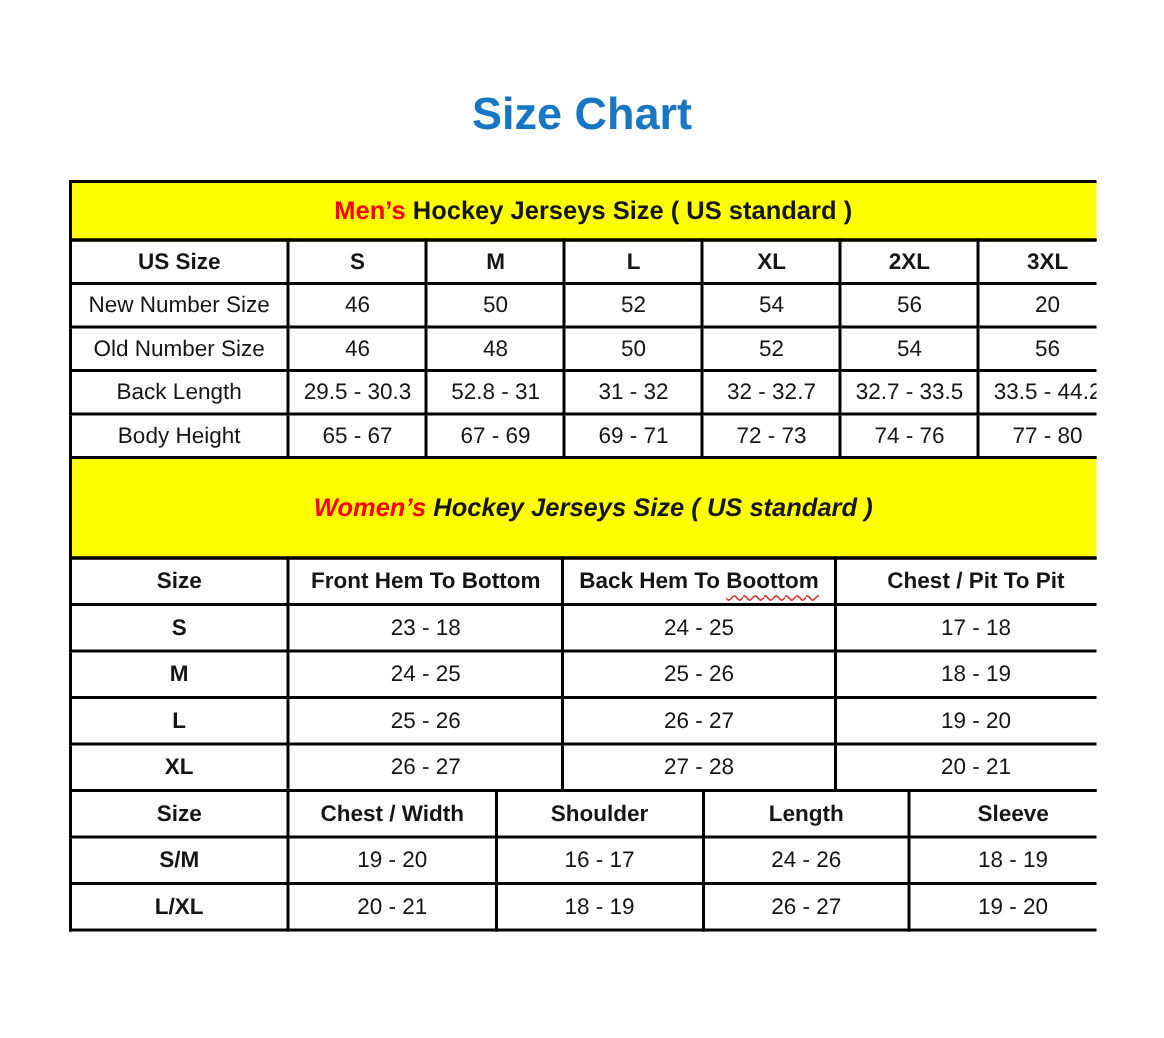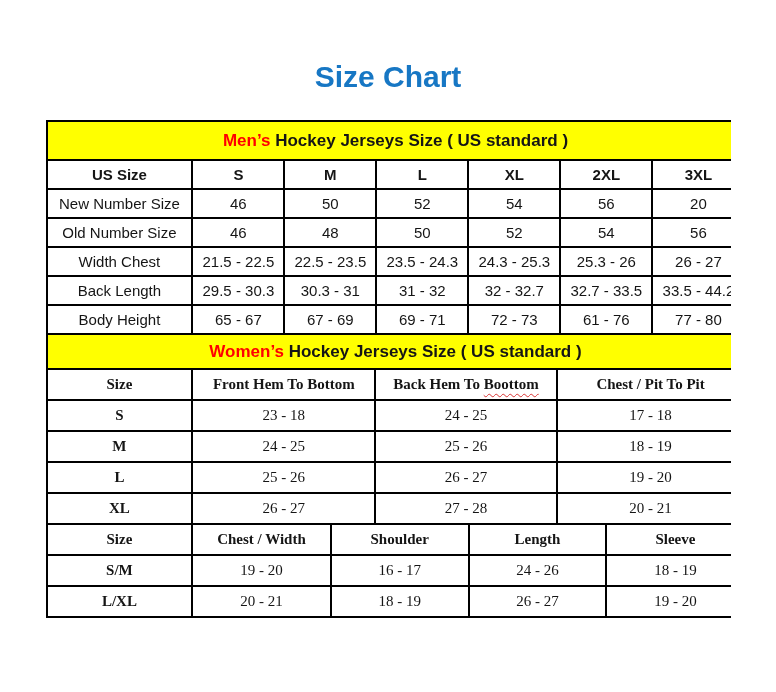--- a/index.html
+++ b/index.html
@@ -31,21 +31,21 @@
   .chart > * + * { margin-top: -2px; }
   .band {
     background: #FFFF00;
     border: 2px solid #000000;
     text-align: center;
     font-weight: bold;
     font-size: 17px;
     line-height: 21px;
   }
   .band-mens   { padding: 8px 0; }
-  .band-womens { padding: 6px 0; }
+  .band-womens { padding: 22px 0; font-style: italic; }
   .band-youth  { padding: 4px 0; }
   .red { color: #FF0000; }
   table {
     width: 100%;
     border-collapse: collapse;
     table-layout: fixed;
   }
   th, td {
     border: 2px solid #000000;
     text-align: center;
@@ -53,21 +53,21 @@
     font-size: 15px;
     line-height: 19px;
     padding: 4px 2px;
     overflow: hidden;
     white-space: nowrap;
   }
   th { font-weight: bold; }
   td { font-weight: normal; }
   td.bold-label { font-weight: bold; }
   .tbl-womens th, .tbl-womens td,
-  .tbl-youth  th, .tbl-youth  td { padding: 5px 2px; font-family: Liberation Serif, serif; }
+  .tbl-youth  th, .tbl-youth  td { padding: 5px 2px; }
   .misspelled {
     text-decoration: underline wavy #D93535;
     text-decoration-thickness: 1px;
     text-underline-offset: 4px;
   }
 </style>
 </head>
 <body>
 
 <div class="page">
@@ -110,44 +110,35 @@
       <tr>
         <td>Old Number Size</td>
         <td>46</td>
         <td>48</td>
         <td>50</td>
         <td>52</td>
         <td>54</td>
         <td>56</td>
       </tr>
       <tr>
-        <td>Width Chest</td>
-        <td>21.5 - 22.5</td>
-        <td>22.5 - 23.5</td>
-        <td>23.5 - 24.3</td>
-        <td>24.3 - 25.3</td>
-        <td>25.3 - 26</td>
-        <td>26 - 27</td>
-      </tr>
-      <tr>
         <td>Back Length</td>
         <td>29.5 - 30.3</td>
-        <td>30.3 - 31</td>
+        <td>52.8 - 31</td>
         <td>31 - 32</td>
         <td>32 - 32.7</td>
         <td>32.7 - 33.5</td>
         <td>33.5 - 44.2</td>
       </tr>
       <tr>
         <td>Body Height</td>
         <td>65 - 67</td>
         <td>67 - 69</td>
         <td>69 - 71</td>
         <td>72 - 73</td>
-        <td>61 - 76</td>
+        <td>74 - 76</td>
         <td>77 - 80</td>
       </tr>
     </tbody>
       </table>
 
     <div class="band band-womens"><span class="red">Women’s</span><span> Hockey Jerseys Size ( US standard )</span></div>
 
     <table class="tbl-womens">
       <colgroup>
         <col style="width:20.9%">

